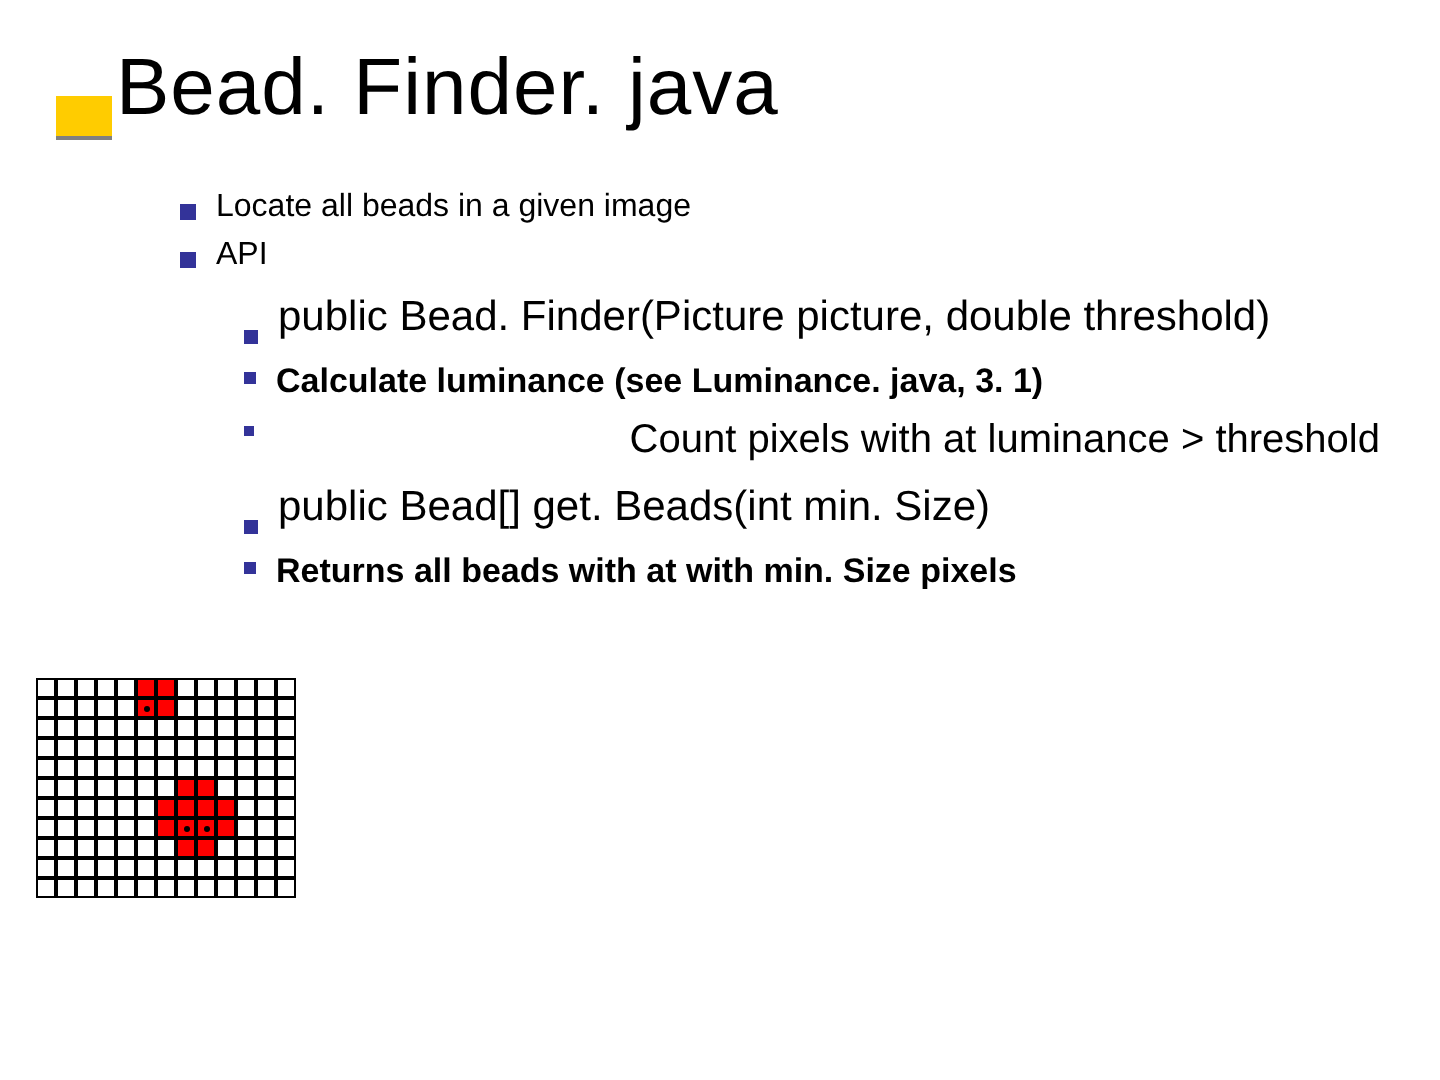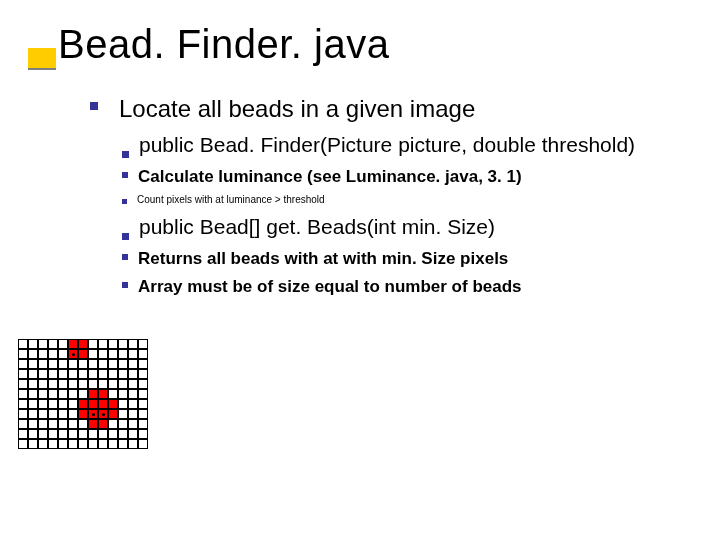--- a/index.html
+++ b/index.html
@@ -41,27 +41,27 @@
     list-style: none;
     margin: 0;
     padding: 0;
   }
   .content {
     position: absolute;
     top: 92px;
     left: 90px;
     right: 30px;
   }
-  .lvl1 > li { margin: 2px 0 4px 0; font-size: 24px; gap: 11px; }
+  .lvl1 > li { margin: 2px 0 4px 0; font-size: 16px; }
   .lvl2 { margin-left: 32px; }
   .lvl2 > li { margin: 8px 0; font-size: 21px; align-items: flex-end; }
   .lvl3 { margin-left: 32px; }
   .lvl3 > li { margin: 6px 0; font-size: 17px; font-weight: bold; }
   .lvl4 { margin-left: 32px; }
-  .lvl4 > li { margin: 4px 0; font-size: 10px; }
+  .lvl4 > li { margin: 4px 0; font-size: 20px; text-align: right; }
 
   .sq {
     display: inline-block;
     width: 8px;
     height: 8px;
     background: #333399;
     margin-right: 10px;
     vertical-align: middle;
     flex: 0 0 auto;
     margin-top: 8px;
@@ -108,20 +108,24 @@
     <span class="title-accent"></span>
     <span class="title-text">Bead. Finder. java</span>
   </div>
 
   <div class="content">
     <ul class="lvl1">
       <li>
           <span class="sq"></span>
           <span class="txt">Locate all beads in a given image</span>
         </li>
+      <li>
+          <span class="sq"></span>
+          <span class="txt">API</span>
+        </li>
     </ul>
     <ul class="lvl2">
       <li>
           <span class="sq"></span>
           <span class="txt">public Bead. Finder(Picture picture, double threshold)</span>
         </li>
     </ul>
     <ul class="lvl3">
       <li>
           <span class="sq"></span>
@@ -137,24 +141,20 @@
     <ul class="lvl2">
       <li>
           <span class="sq"></span>
           <span class="txt">public Bead[] get. Beads(int min. Size)</span>
         </li>
     </ul>
     <ul class="lvl3">
       <li>
           <span class="sq"></span>
           <span class="txt">Returns all beads with at with min. Size pixels</span>
-        </li>
-      <li>
-          <span class="sq"></span>
-          <span class="txt">Array must be of size equal to number of beads</span>
         </li>
     </ul>
   </div>
 
   <div class="grid-fig">
     <div class="pixel-grid" id="pixel-grid">
         <div></div>
         <div></div>
         <div></div>
         <div></div>

